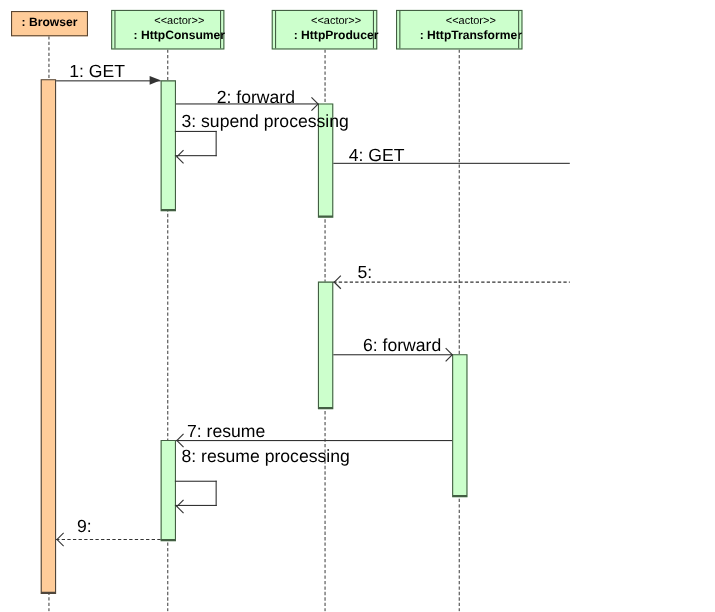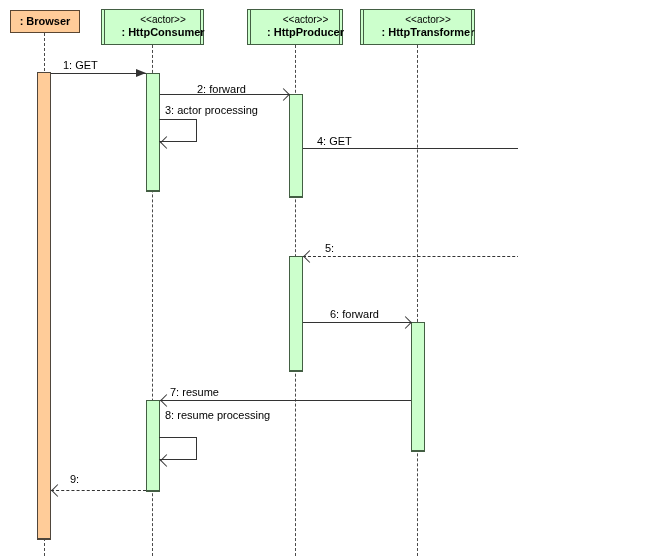--- a/index.html
+++ b/index.html
@@ -37,21 +37,21 @@
     border-style:solid; border-width:1px 1px 2px 1px;
   }
   .bar-orange { background:#ffcc99; border-color:#4f463c; }
   .bar-green  { background:#ccffcc; border-color:#435e43; }
   .bar-white  { background:#ffffff; border-color:#3a3a3a; }
 
   
   .mline { position:absolute; z-index:3; height:0; border-top:1px solid #333; }
   .mline.dashed { border-top-style:dashed; }
   .mlabel {
-    position:absolute; z-index:3; font-size:11px; color:#000; white-space:nowrap;
+    position:absolute; z-index:3; font-size:16px; color:#000; white-space:nowrap;
     line-height:13px;
   }
   .arrow-filled {
     position:absolute; z-index:3; width:0; height:0;
     border-top:4px solid transparent; border-bottom:4px solid transparent;
     border-left:10px solid #333;
   }
   .chev { position:absolute; z-index:3; width:8px; height:8px; }
   .chev.right { border-top:1px solid #333; border-right:1px solid #333; transform:rotate(45deg); }
   .chev.left  { border-bottom:1px solid #333; border-left:1px solid #333; transform:rotate(45deg); }
@@ -103,21 +103,21 @@
   <div class="bar bar-green" style="left:146px; top:400px; height:92px;"></div>
 
   <span class="mlabel" style="left:63px; top:59px;">1: GET</span>
   <div class="mline" style="left:51px; top:73px; width:95px;"></div>
   <div class="arrow-filled" style="left:136px; top:69px;"></div>
 
   <span class="mlabel" style="left:197px; top:83px;">2: forward</span>
   <div class="mline" style="left:160px; top:94px; width:129px;"></div>
   <div class="chev right" style="left:279px; top:90px;"></div>
 
-  <span class="mlabel" style="left:165px; top:104px;">3: actor processing</span>
+  <span class="mlabel" style="left:165px; top:104px;">3: supend processing</span>
   <div class="selfloop" style="left:159px; top:119px; width:38px; height:23px;"></div>
   <div class="chev left" style="left:162px; top:138px;"></div>
 
   <span class="mlabel" style="left:317px; top:135px;">4: GET</span>
   <div class="mline" style="left:303px; top:148px; width:257px;"></div>
   <div class="chev right" style="left:550px; top:144px;"></div>
 
   <span class="mlabel" style="left:325px; top:242px;">5:</span>
   <div class="mline dashed" style="left:303px; top:256px; width:257px;"></div>
   <div class="chev left" style="left:305px; top:252px;"></div>

